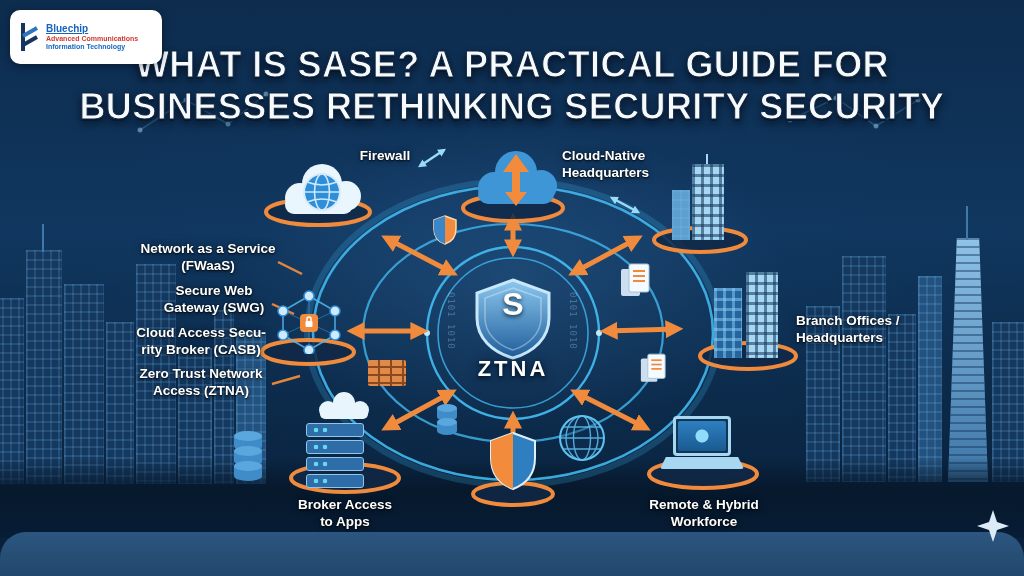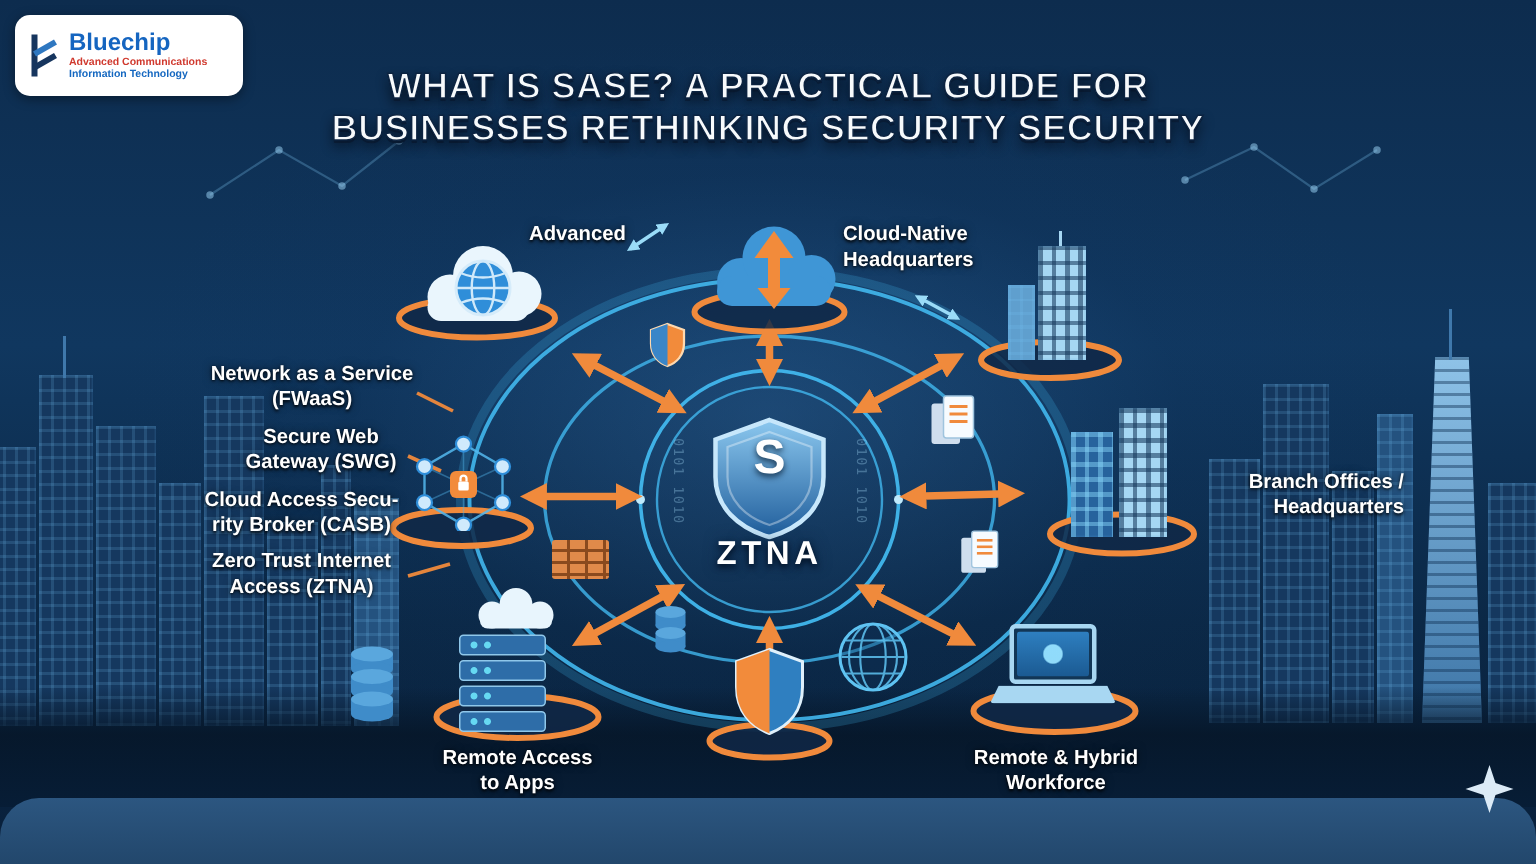--- a/index.html
+++ b/index.html
@@ -19,28 +19,28 @@
                               linear-gradient(180deg,#8fc3e8 0%,#3c74a6 100%);
     clip-path:polygon(22% 0,78% 0,100% 100%,0 100%);}
   .ant{position:absolute;width:2px;background:#3f78ab;}
   .overlay{position:absolute;left:0;top:0;width:1024px;height:576px;pointer-events:none;}
   .node{position:absolute;}
   .lbl{position:absolute;color:#fff;font-weight:700;font-size:13.5px;line-height:1.25;
     text-align:center;white-space:pre-line;
     text-shadow:0 1px 2px rgba(0,0,0,.9),0 0 6px rgba(0,0,0,.55);}
   .lbl.ta-left{text-align:left;}
   .title{position:absolute;left:0;right:0;top:44px;text-align:center;color:#f7fafc;
-    font-size:24px;font-weight:800;letter-spacing:.4px;line-height:1.16;
+    font-size:36px;font-weight:800;letter-spacing:.4px;line-height:1.16;
     -webkit-text-stroke:1px #0c2340;
     text-shadow:0 4px 8px rgba(3,12,26,.9),0 2px 0 #0c2340;}
   .logo{position:absolute;left:10px;top:10px;width:152px;height:54px;background:#fff;
     border-radius:10px;display:flex;align-items:center;gap:6px;padding:4px 8px;box-sizing:border-box;
     box-shadow:0 2px 8px rgba(0,0,0,.4);}
   .logo .tcol{display:flex;flex-direction:column;line-height:1.15;}
-  .logo .brand{color:#1565c0;font-weight:800;font-size:16px;}
+  .logo .brand{color:#1565c0;font-weight:800;font-size:10px;text-decoration:underline;}
   .logo .sub1{color:#d0392e;font-weight:700;font-size:7px;}
   .logo .sub2{color:#1467c0;font-weight:700;font-size:7px;}
   .bottom-bar{position:absolute;left:0;right:0;bottom:0;height:44px;
     background:linear-gradient(180deg,#2c5680,#22476c);border-radius:26px 26px 0 0;}
   .sase-letter{position:absolute;left:467px;top:286px;width:92px;text-align:center;
     color:#fff;font-size:32px;font-weight:800;text-shadow:0 2px 4px rgba(0,20,40,.8);}
   .sase-label{position:absolute;left:453px;top:356px;width:120px;text-align:center;
     color:#fff;font-size:22px;font-weight:800;letter-spacing:3px;
     text-shadow:0 2px 4px rgba(0,10,25,.9),0 0 10px rgba(0,30,60,.7);}
   .binary{position:absolute;color:#9fd4f2;opacity:.35;font-size:9px;letter-spacing:1px;
@@ -337,36 +337,36 @@
           <ellipse cx="13" cy="6" rx="10" ry="4" fill="#5aa7dd"></ellipse>
         </g>
       <g>
           <rect x="3" y="20" width="20" height="9" fill="#3f8cc9"></rect>
           <ellipse cx="13" cy="29" rx="10" ry="4" fill="#3f8cc9"></ellipse>
           <ellipse cx="13" cy="20" rx="10" ry="4" fill="#5aa7dd"></ellipse>
         </g>
     </svg>
   </div>
 
-  <div class="lbl" style="left:325px;top:148px;width:120px;">Advanced</div>
+  <div class="lbl" style="left:325px;top:148px;width:120px;">Firewall</div>
   <div class="lbl ta-left" style="left:562px;top:148px;width:120px;">Cloud-Native
 Headquarters</div>
   <div class="lbl" style="left:138px;top:241px;width:140px;">Network as a Service
 (FWaaS)</div>
   <div class="lbl" style="left:150px;top:283px;width:128px;">Secure Web
 Gateway (SWG)</div>
   <div class="lbl" style="left:130px;top:325px;width:142px;">Cloud Access Secu-
 rity Broker (CASB)</div>
-  <div class="lbl" style="left:130px;top:366px;width:142px;">Zero Trust Internet
+  <div class="lbl" style="left:130px;top:366px;width:142px;">Zero Trust Network
 Access (ZTNA)</div>
-  <div class="lbl ta-left" style="left:796px;top:313px;width:140px;text-align:right;">Branch Offices /
+  <div class="lbl ta-left" style="left:796px;top:313px;width:140px;">Branch Offices /
 Headquarters</div>
   <div class="lbl" style="left:638px;top:497px;width:132px;">Remote &amp; Hybrid
 Workforce</div>
-  <div class="lbl" style="left:283px;top:497px;width:124px;">Remote Access
+  <div class="lbl" style="left:283px;top:497px;width:124px;">Broker Access
 to Apps</div>
 
   <div class="title">
     <div>WHAT IS SASE? A PRACTICAL GUIDE FOR</div>
     <div>BUSINESSES RETHINKING SECURITY SECURITY</div>
   </div>
 
   <div class="logo">
     <svg width="22" height="32" viewBox="0 0 22 32">
       <path d="M5,2 V30" stroke="#16355e" stroke-width="4"></path>

